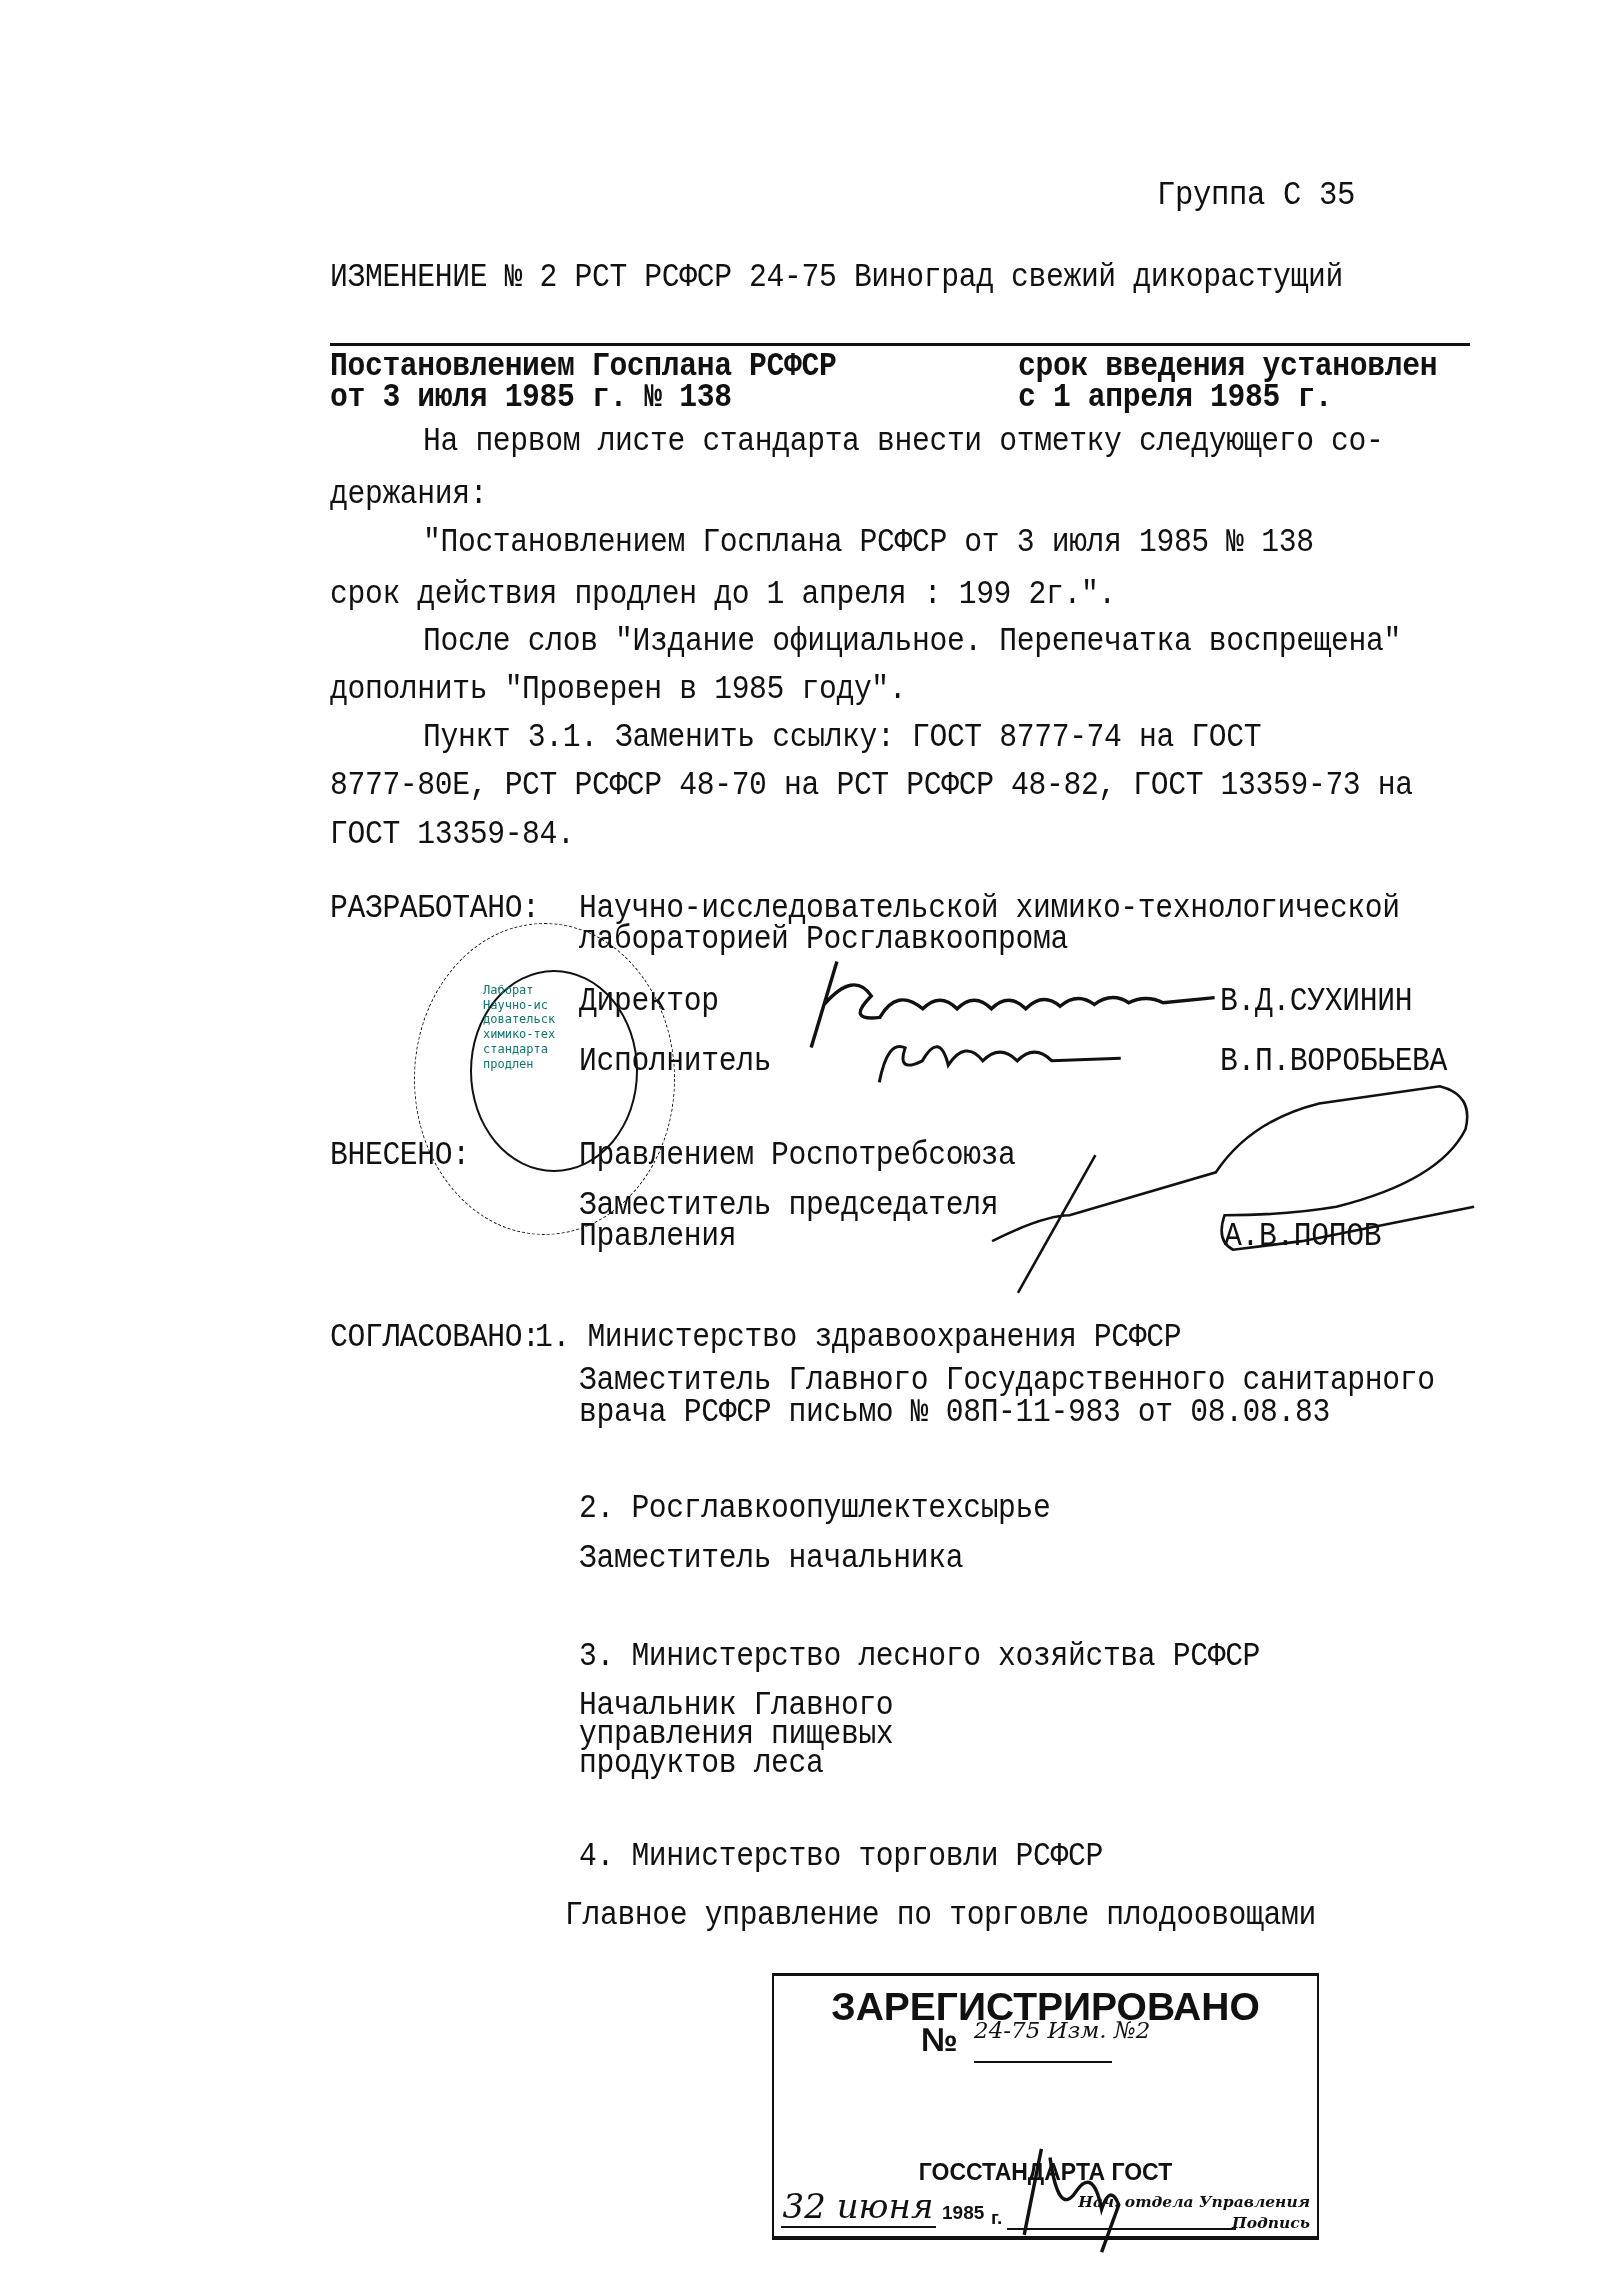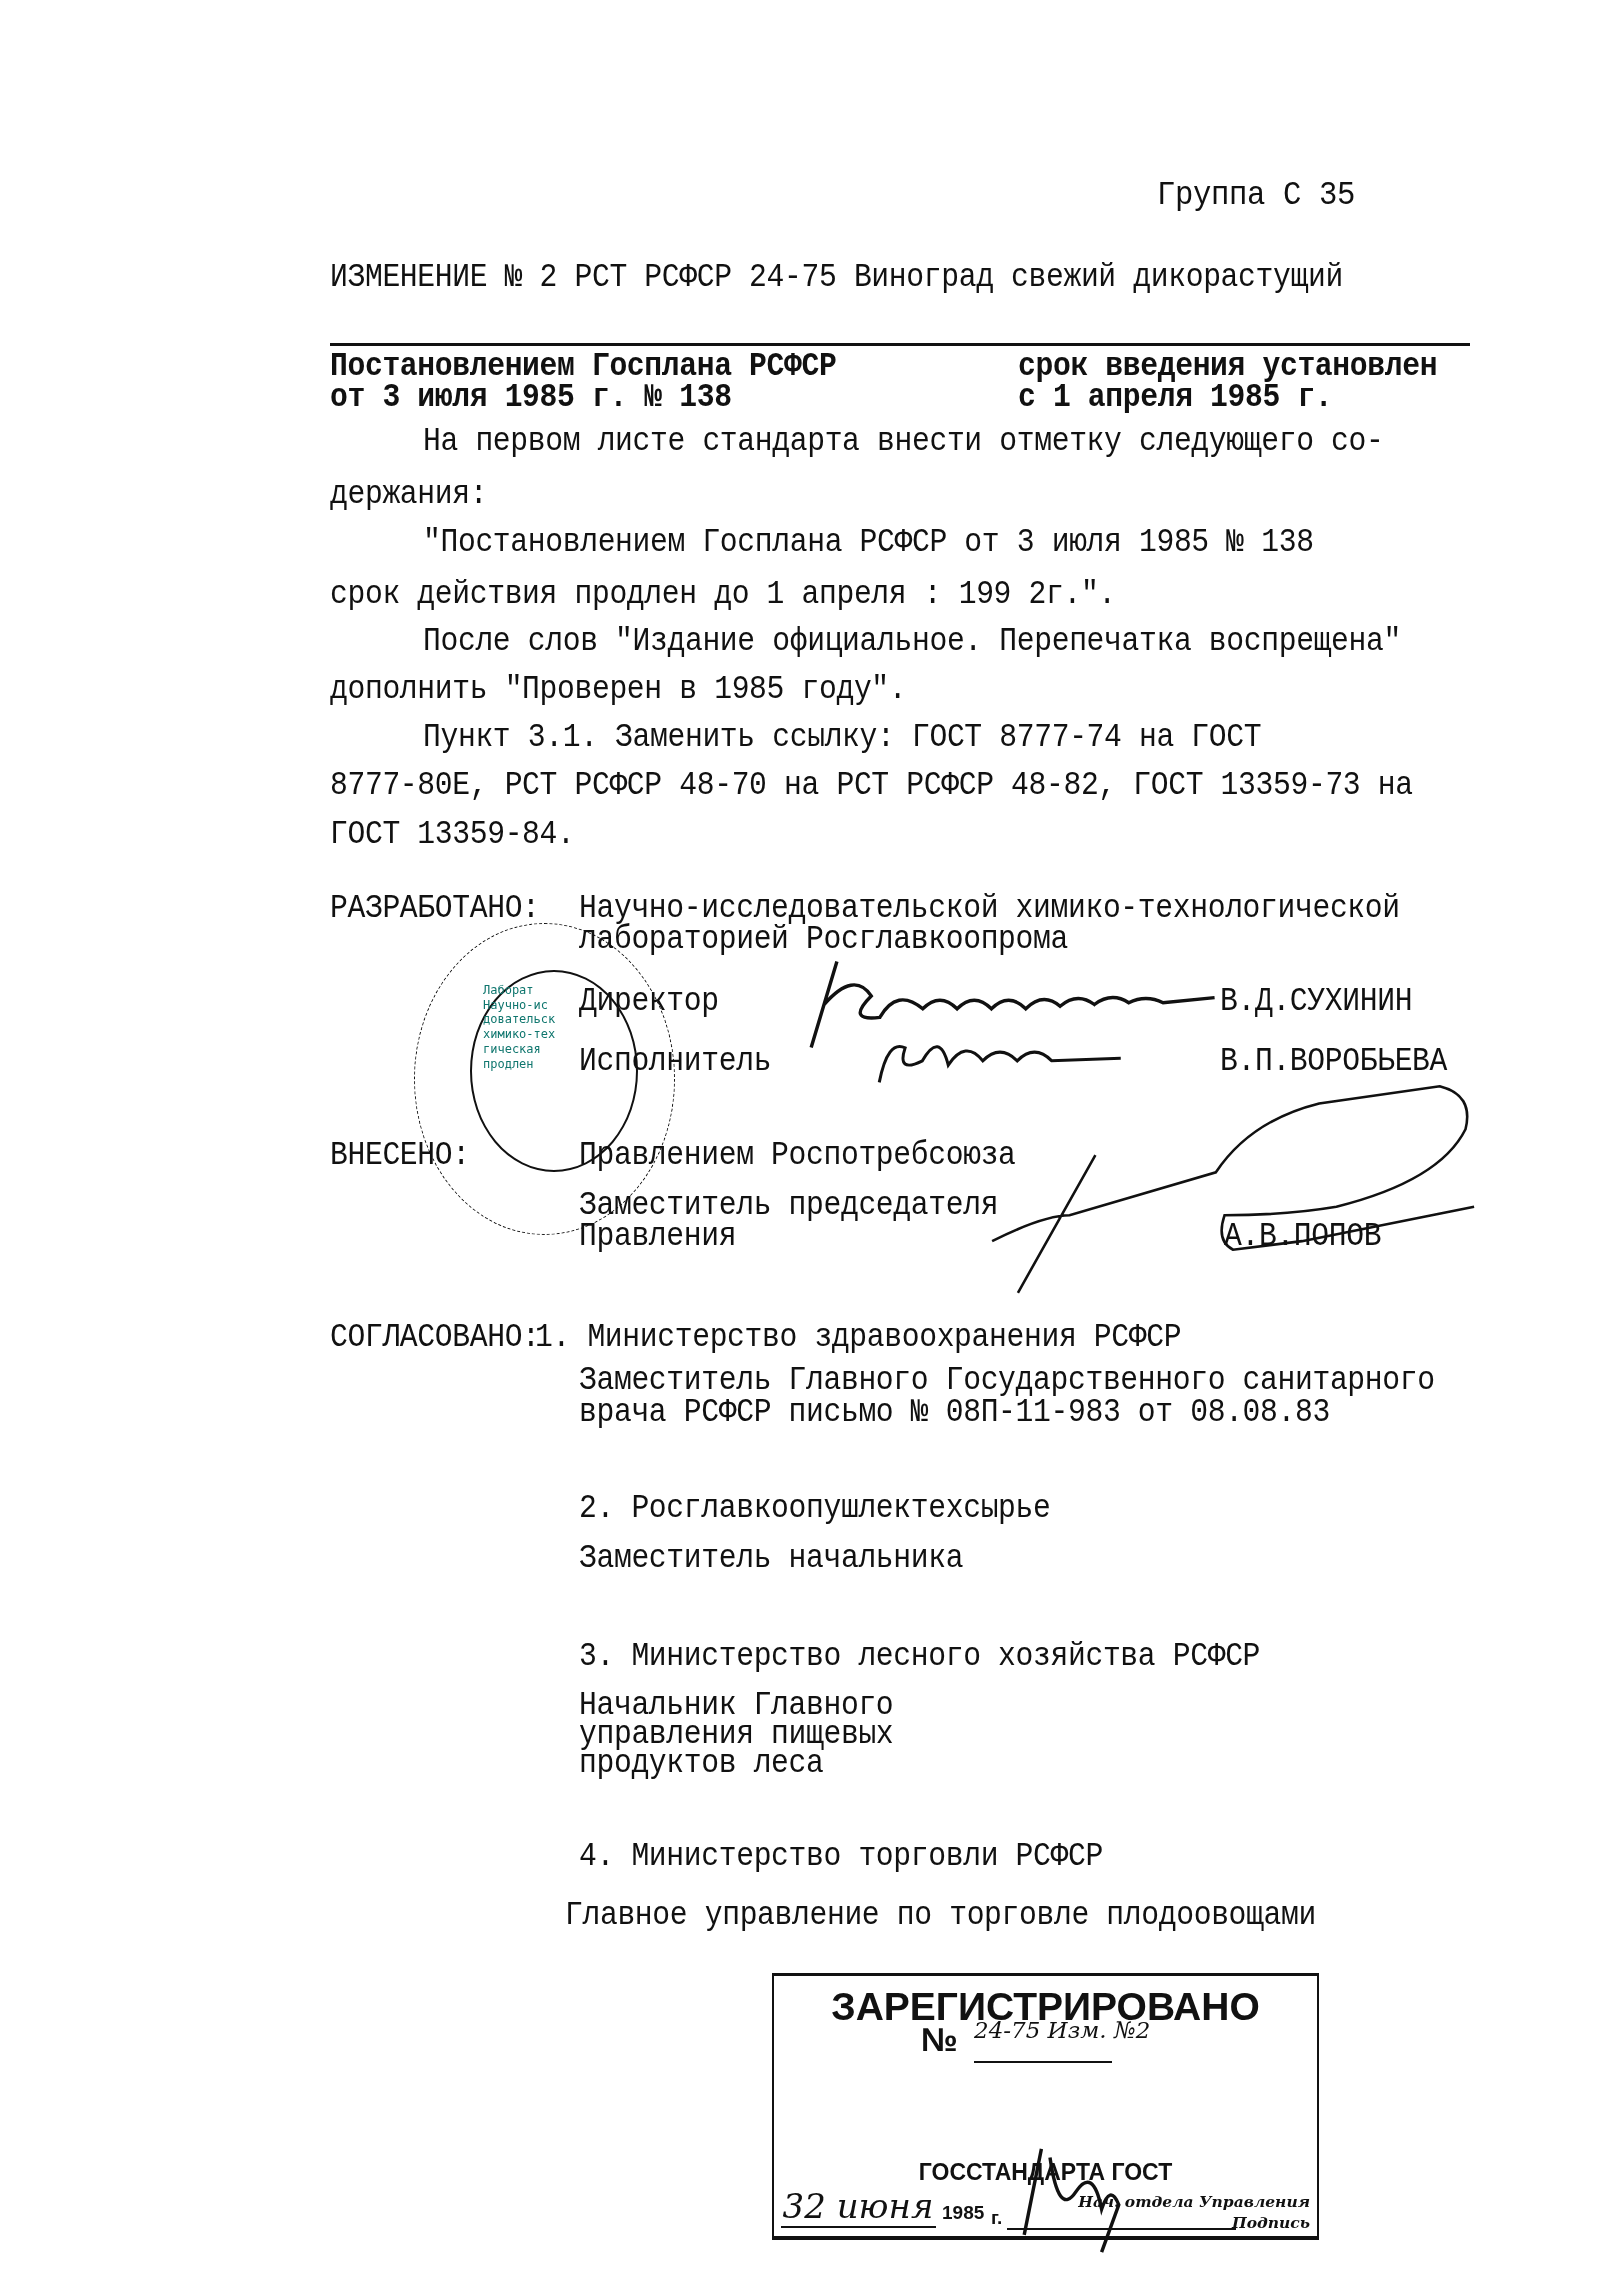--- a/index.html
+++ b/index.html
@@ -76,21 +76,21 @@
   <path d="M20 70 Q30 20 50 30 Q40 60 70 45 Q90 10 100 50 Q120 20 140 45 Q160 25 180 45 Q200 25 220 45 L300 42" stroke="#111" stroke-width="3.5" fill="none"></path>
 </svg>
 
 <div class="stamp-circle dashed" style="left:414px; top:923px; width:259px; height:310px;"></div>
 <div class="stamp-circle" style="left:470px; top:970px; width:164px; height:198px;"></div>
 <div class="stamp-text" style="left:483px; top:983px; width:138px;">
   <div>Лаборат</div>
   <div>Научно-ис</div>
   <div>довательск</div>
   <div>химико-тех</div>
-  <div>гическая</div>
+  <div>стандарта</div>
   <div>продлен</div>
 </div>
 
 <div class="abs t" style="left:330px; top:1137px;">ВНЕСЕНО:</div>
 <div class="abs t" style="left:579px; top:1137px;">Правлением Роспотребсоюза</div>
 <div class="abs t" style="left:579px; top:1187px;">Заместитель председателя</div>
 <div class="abs t" style="left:579px; top:1218px;">Правления</div>
 <div class="abs t" style="left:1224px; top:1218px;">А.В.ПОПОВ</div>
 
 <svg class="sig" style="left:957px; top:1069px;" width="535" height="241" viewBox="0 0 620 280">

